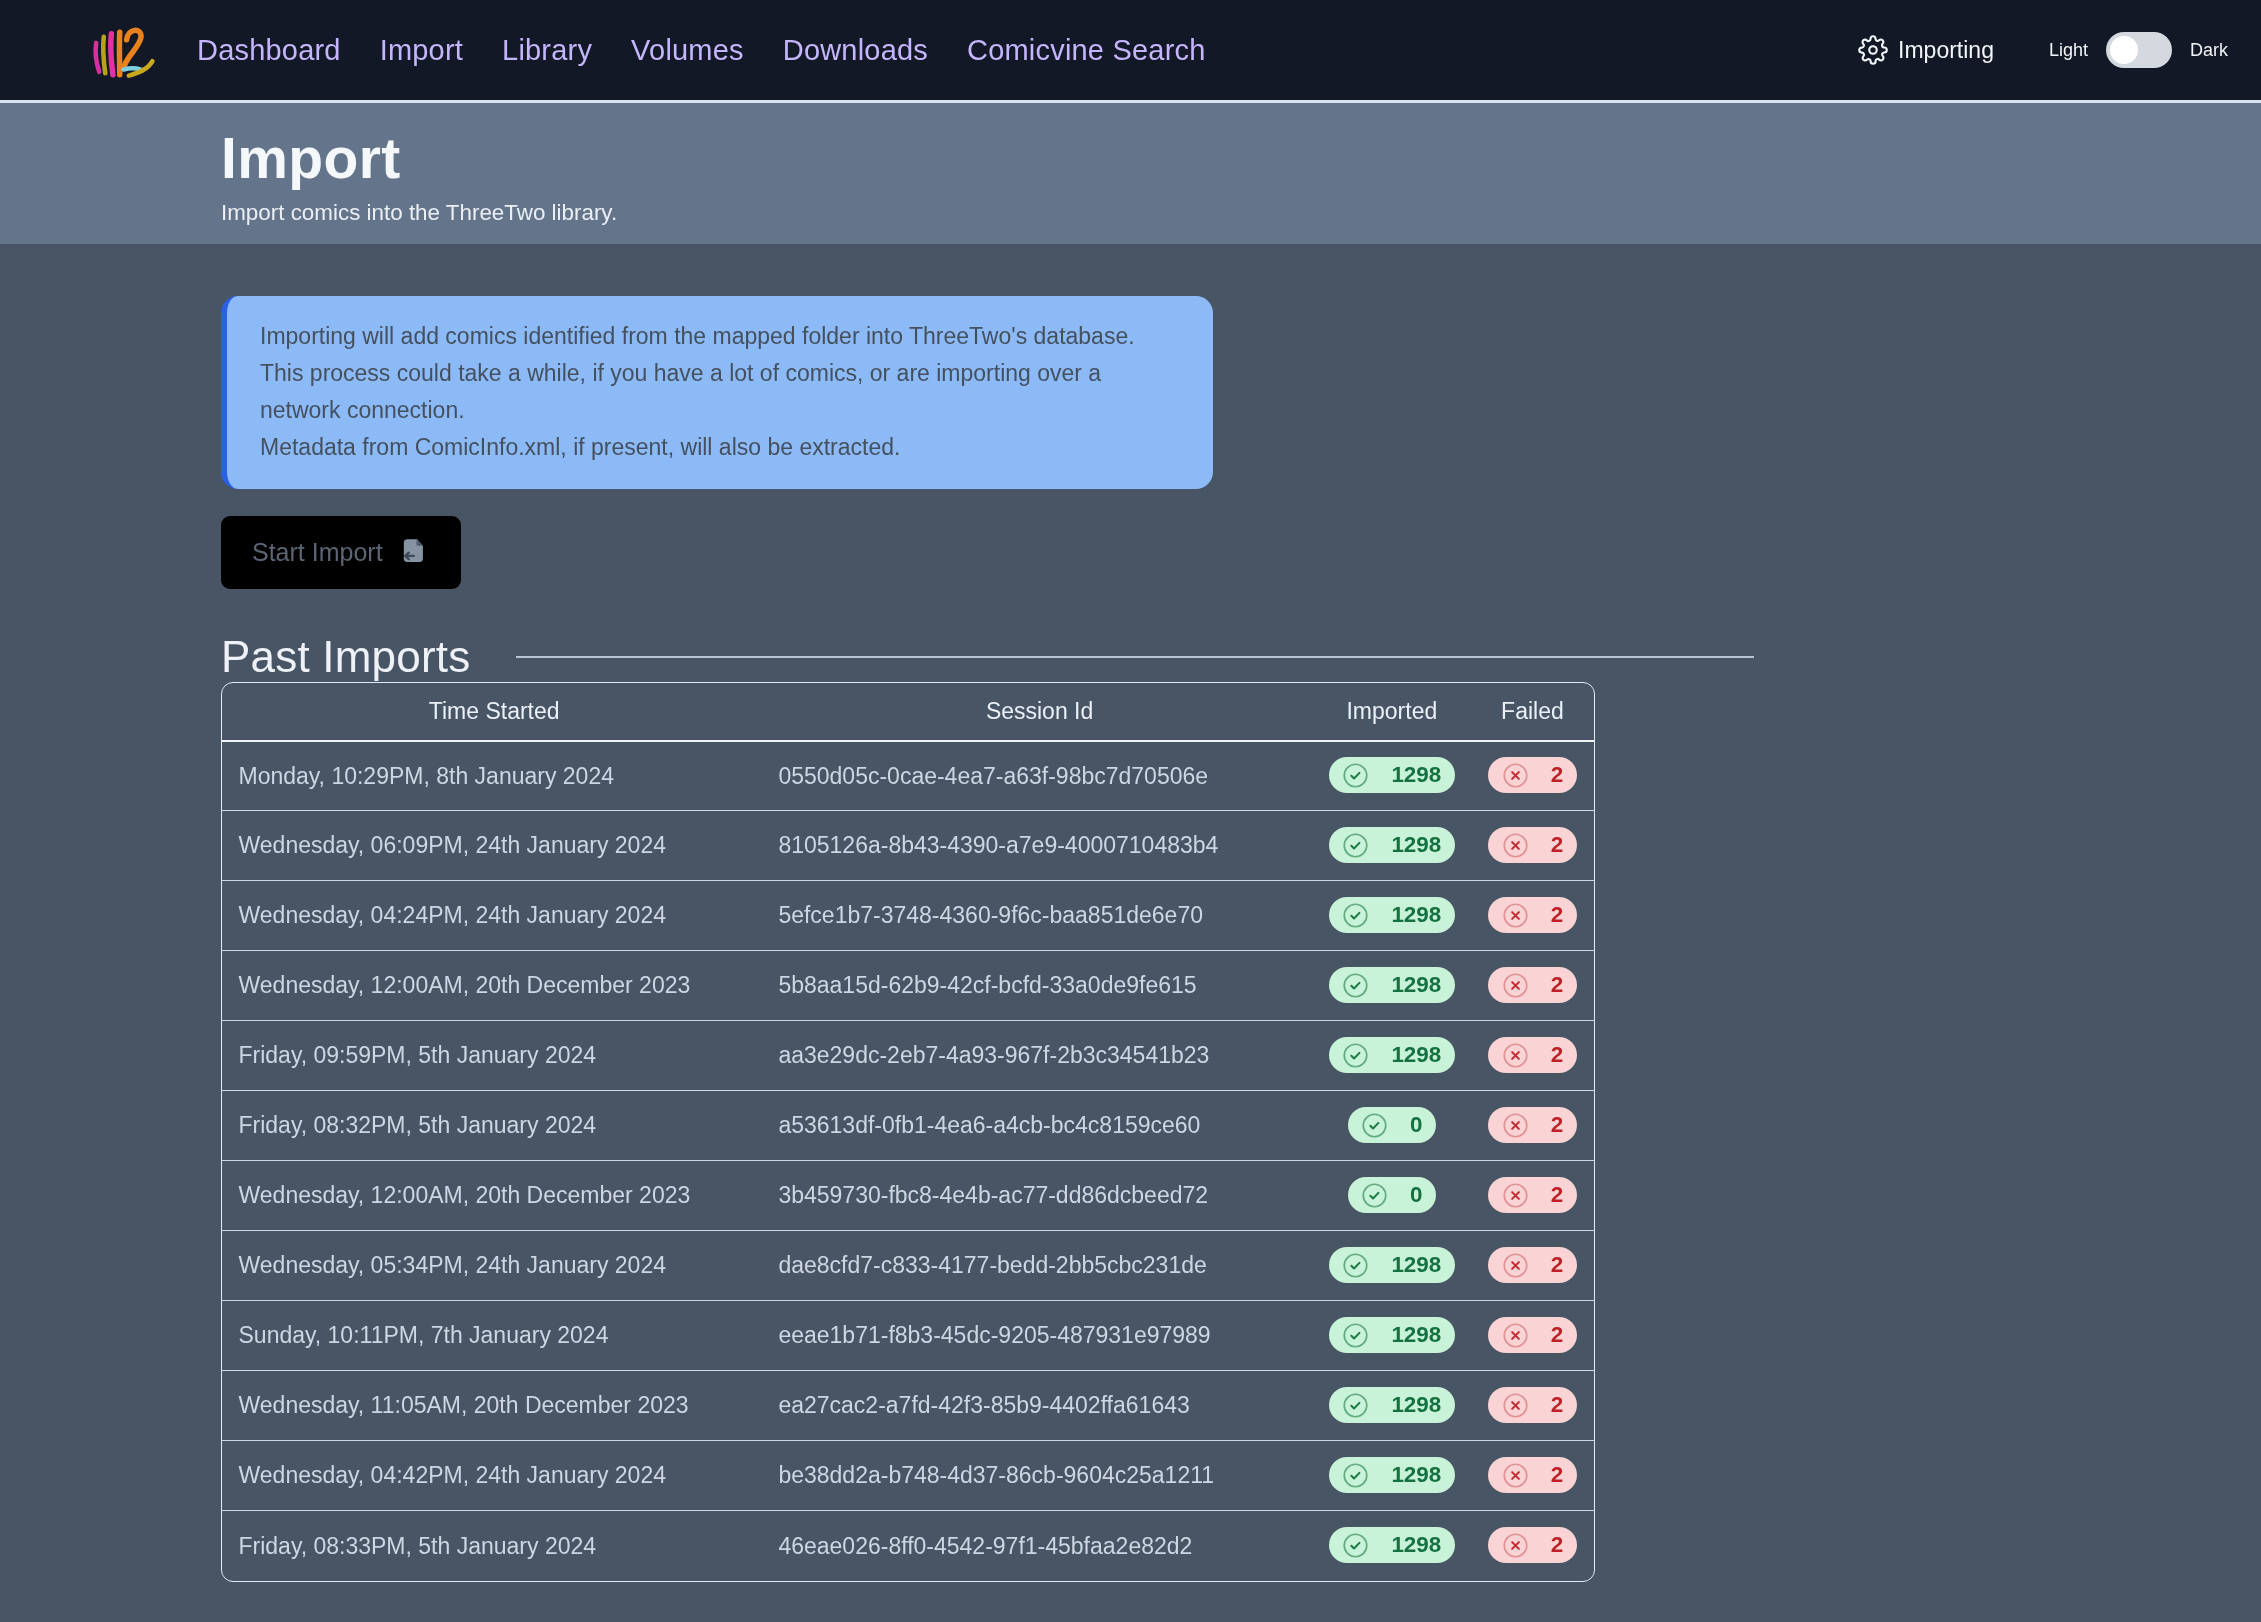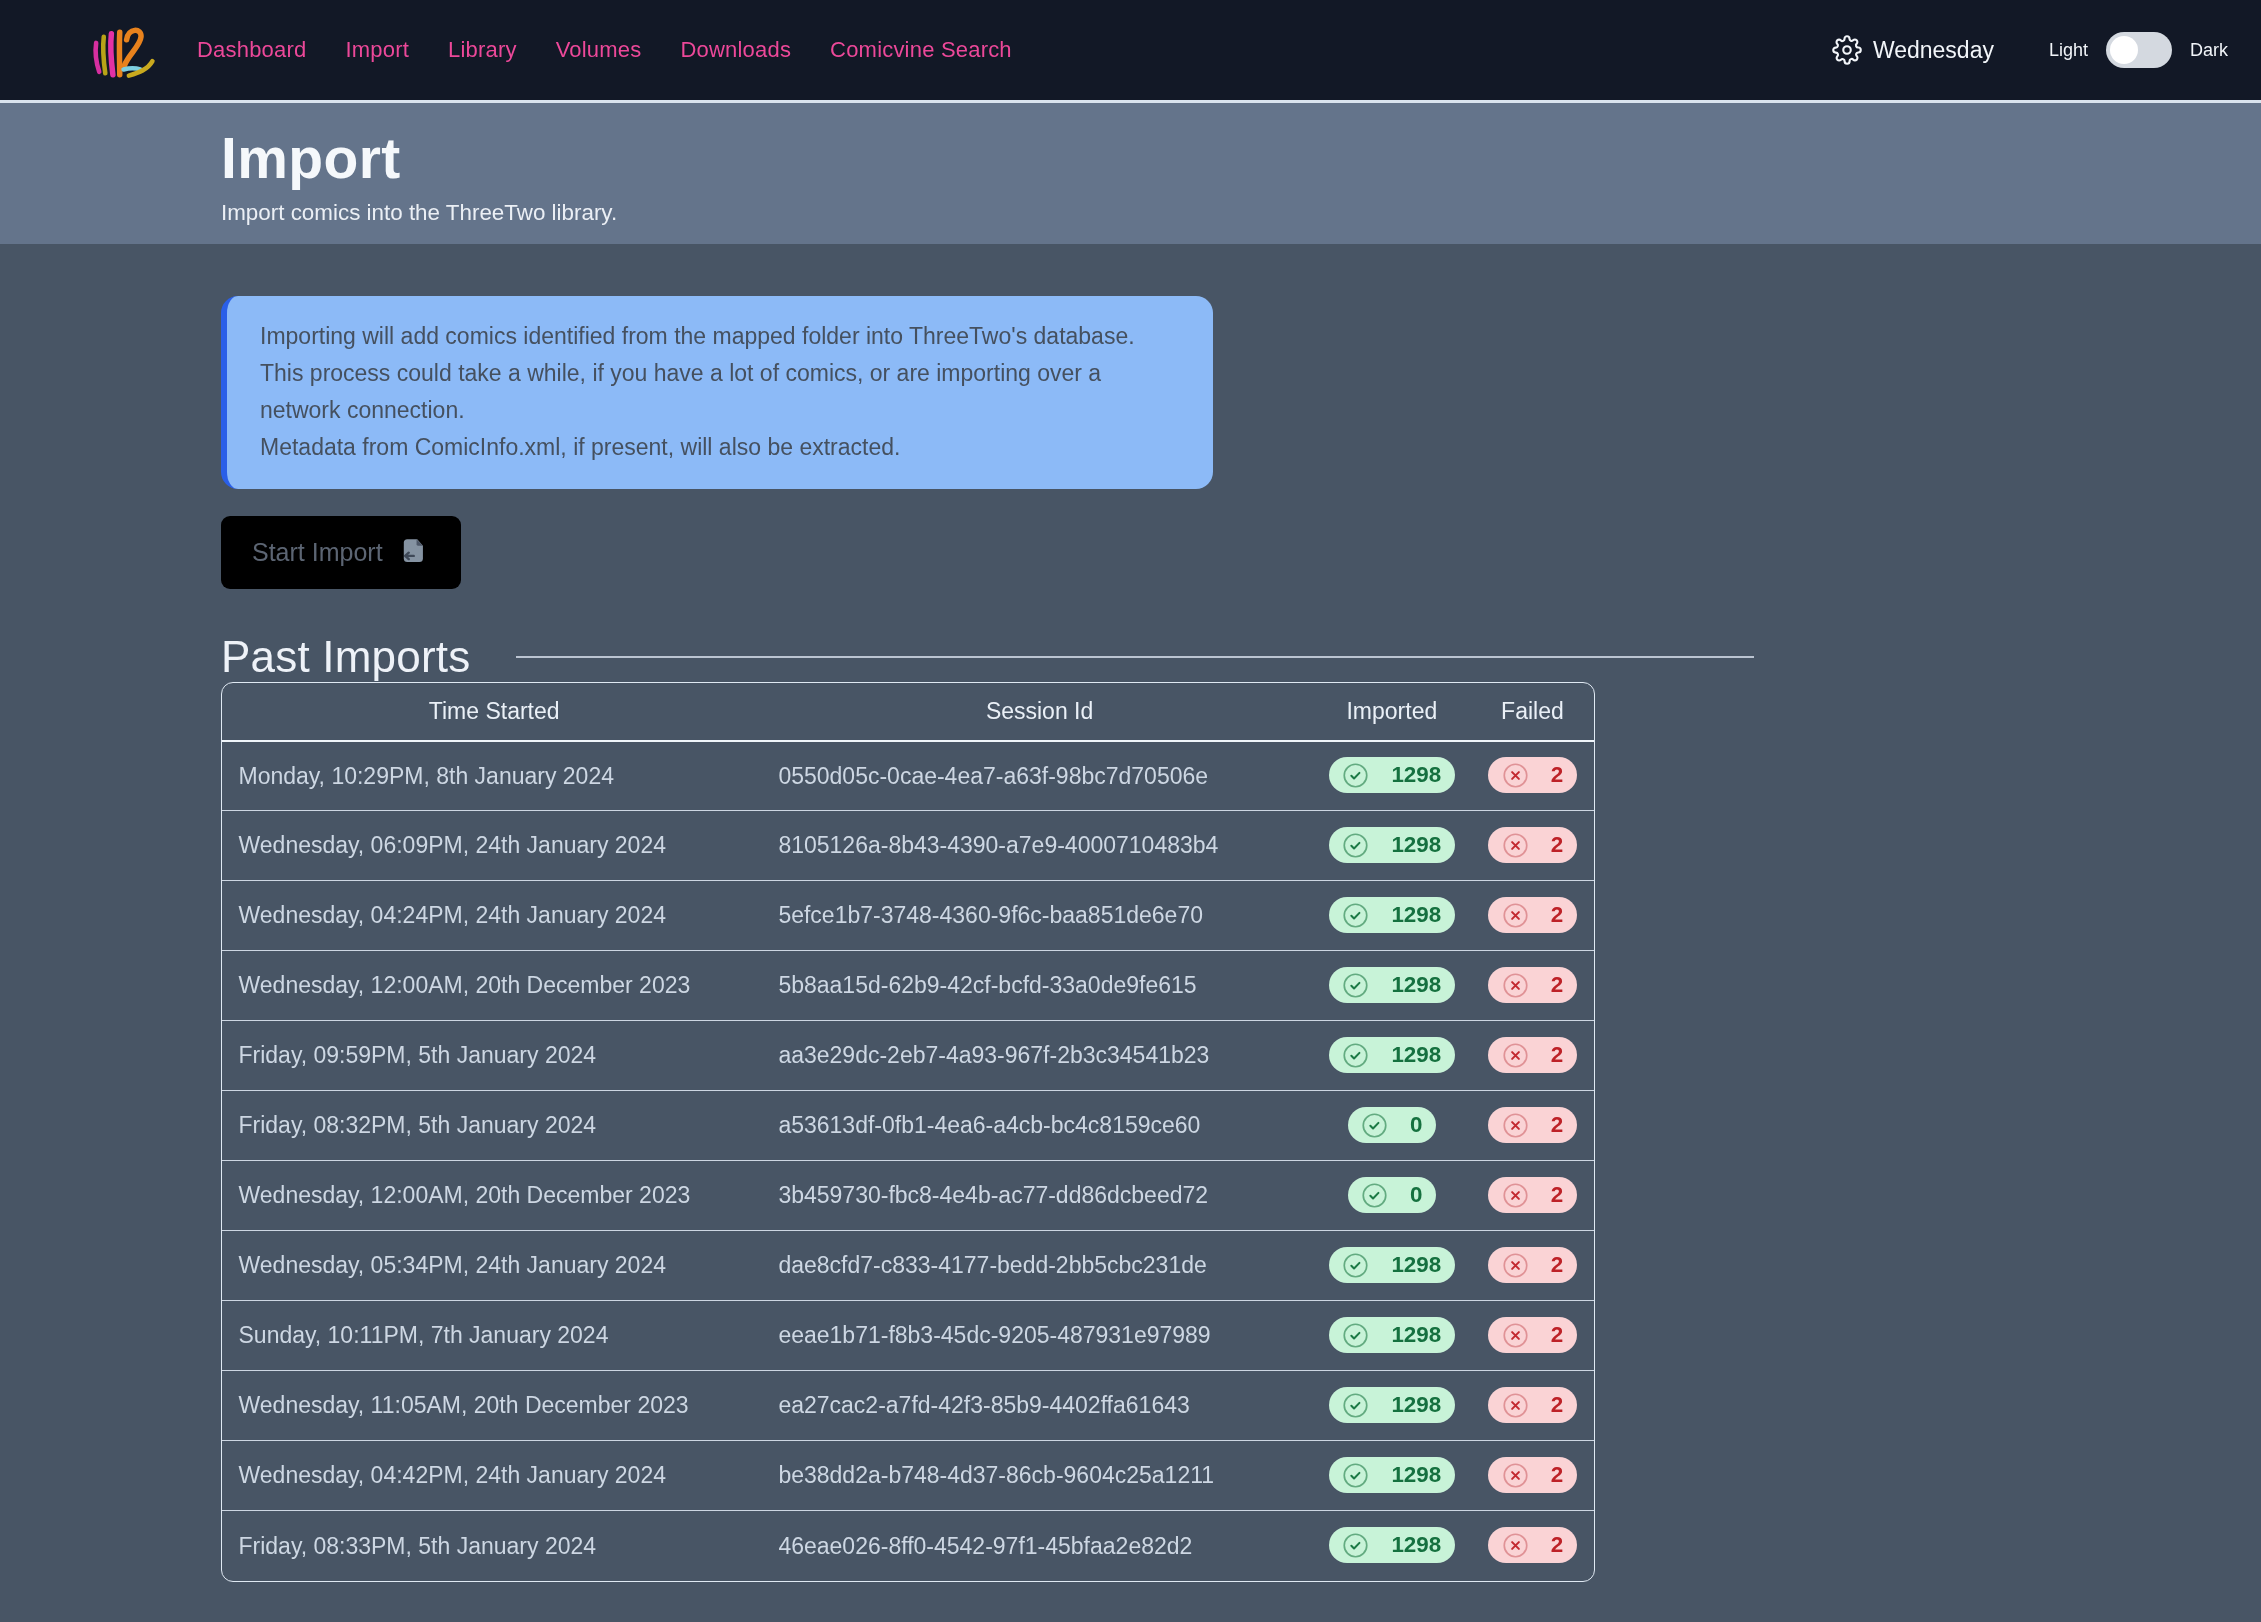--- a/index.html
+++ b/index.html
@@ -14,21 +14,21 @@
   
   .navbar {
     height:103px; background:#121826;
     border-bottom:3px solid #d9e3ee;
     display:flex; align-items:center;
     padding:0 33px 0 84px;
   }
   .brand { width:73px; height:73px; display:flex; align-items:center; justify-content:center; margin-right:40px; }
   .nav-links { display:flex; align-items:center; gap:39px; }
   .nav-link {
-    color:#ec4899; font-size:22px; font-weight:500;
+    color:#c4b5fd; font-size:29px; font-weight:500;
     text-decoration:none; letter-spacing:0.2px; cursor:pointer;
   }
   .nav-right { margin-left:auto; display:flex; align-items:center; }
   .settings-link { display:flex; align-items:center; gap:10.5px; color:#f2f5f9; font-size:23px; font-weight:500; text-decoration:none; cursor:pointer; }
   .theme-label { color:#f2f5f9; font-size:18px; font-weight:500; }
   .theme-light { margin-left:55px; }
   .toggle {
     width:66px; height:36px; border-radius:18px; background:#d4d9e0;
     margin:0 18px; position:relative; cursor:pointer;
   }
@@ -129,21 +129,21 @@
     <a class="nav-link">Downloads</a>
     <a class="nav-link">Comicvine Search</a>
   </div>
 
   <div class="nav-right">
     <a class="settings-link">
       <svg width="30" height="30" viewBox="0 0 24 24" fill="none" stroke="#f2f5f9" stroke-width="1.7" stroke-linecap="round" stroke-linejoin="round">
         <circle cx="12" cy="12" r="3"></circle>
         <path d="M19.4 15a1.65 1.65 0 0 0 .33 1.82l.06.06a2 2 0 0 1 0 2.83 2 2 0 0 1-2.83 0l-.06-.06a1.65 1.65 0 0 0-1.82-.33 1.65 1.65 0 0 0-1 1.51V21a2 2 0 0 1-2 2 2 2 0 0 1-2-2v-.09A1.65 1.65 0 0 0 9 19.4a1.65 1.65 0 0 0-1.82.33l-.06.06a2 2 0 0 1-2.83 0 2 2 0 0 1 0-2.83l.06-.06a1.65 1.65 0 0 0 .33-1.82 1.65 1.65 0 0 0-1.51-1H3a2 2 0 0 1-2-2 2 2 0 0 1 2-2h.09A1.65 1.65 0 0 0 4.6 9a1.65 1.65 0 0 0-.33-1.82l-.06-.06a2 2 0 0 1 0-2.83 2 2 0 0 1 2.83 0l.06.06a1.65 1.65 0 0 0 1.82.33H9a1.65 1.65 0 0 0 1-1.51V3a2 2 0 0 1 2-2 2 2 0 0 1 2 2v.09a1.65 1.65 0 0 0 1 1.51 1.65 1.65 0 0 0 1.82-.33l.06-.06a2 2 0 0 1 2.83 0 2 2 0 0 1 0 2.83l-.06.06a1.65 1.65 0 0 0-.33 1.82V9a1.65 1.65 0 0 0 1.51 1H21a2 2 0 0 1 2 2 2 2 0 0 1-2 2h-.09a1.65 1.65 0 0 0-1.51 1z"></path>
       </svg>
-      <span>Wednesday</span>
+      <span>Importing</span>
     </a>
 
     <span class="theme-label theme-light">Light</span>
     <div class="toggle">
       <div class="knob"></div>
     </div>
     <span class="theme-label">Dark</span>
   </div>
 </nav>
 

